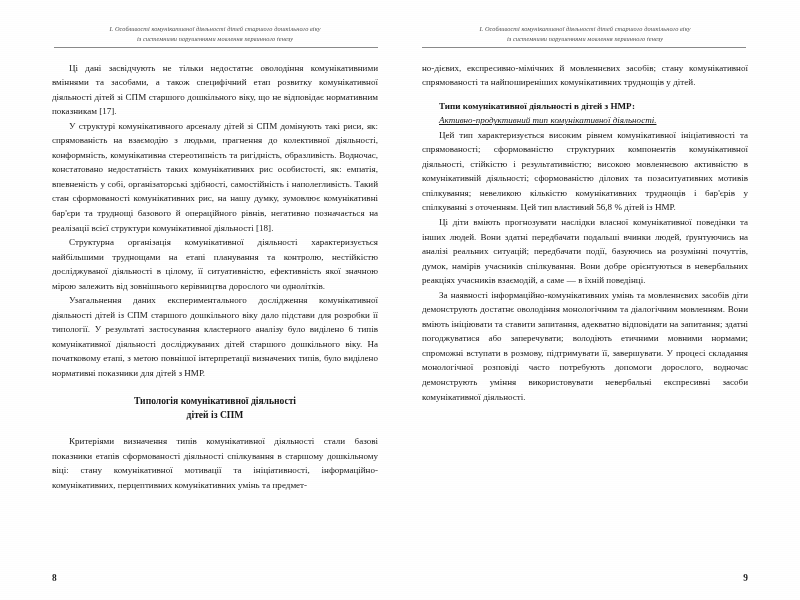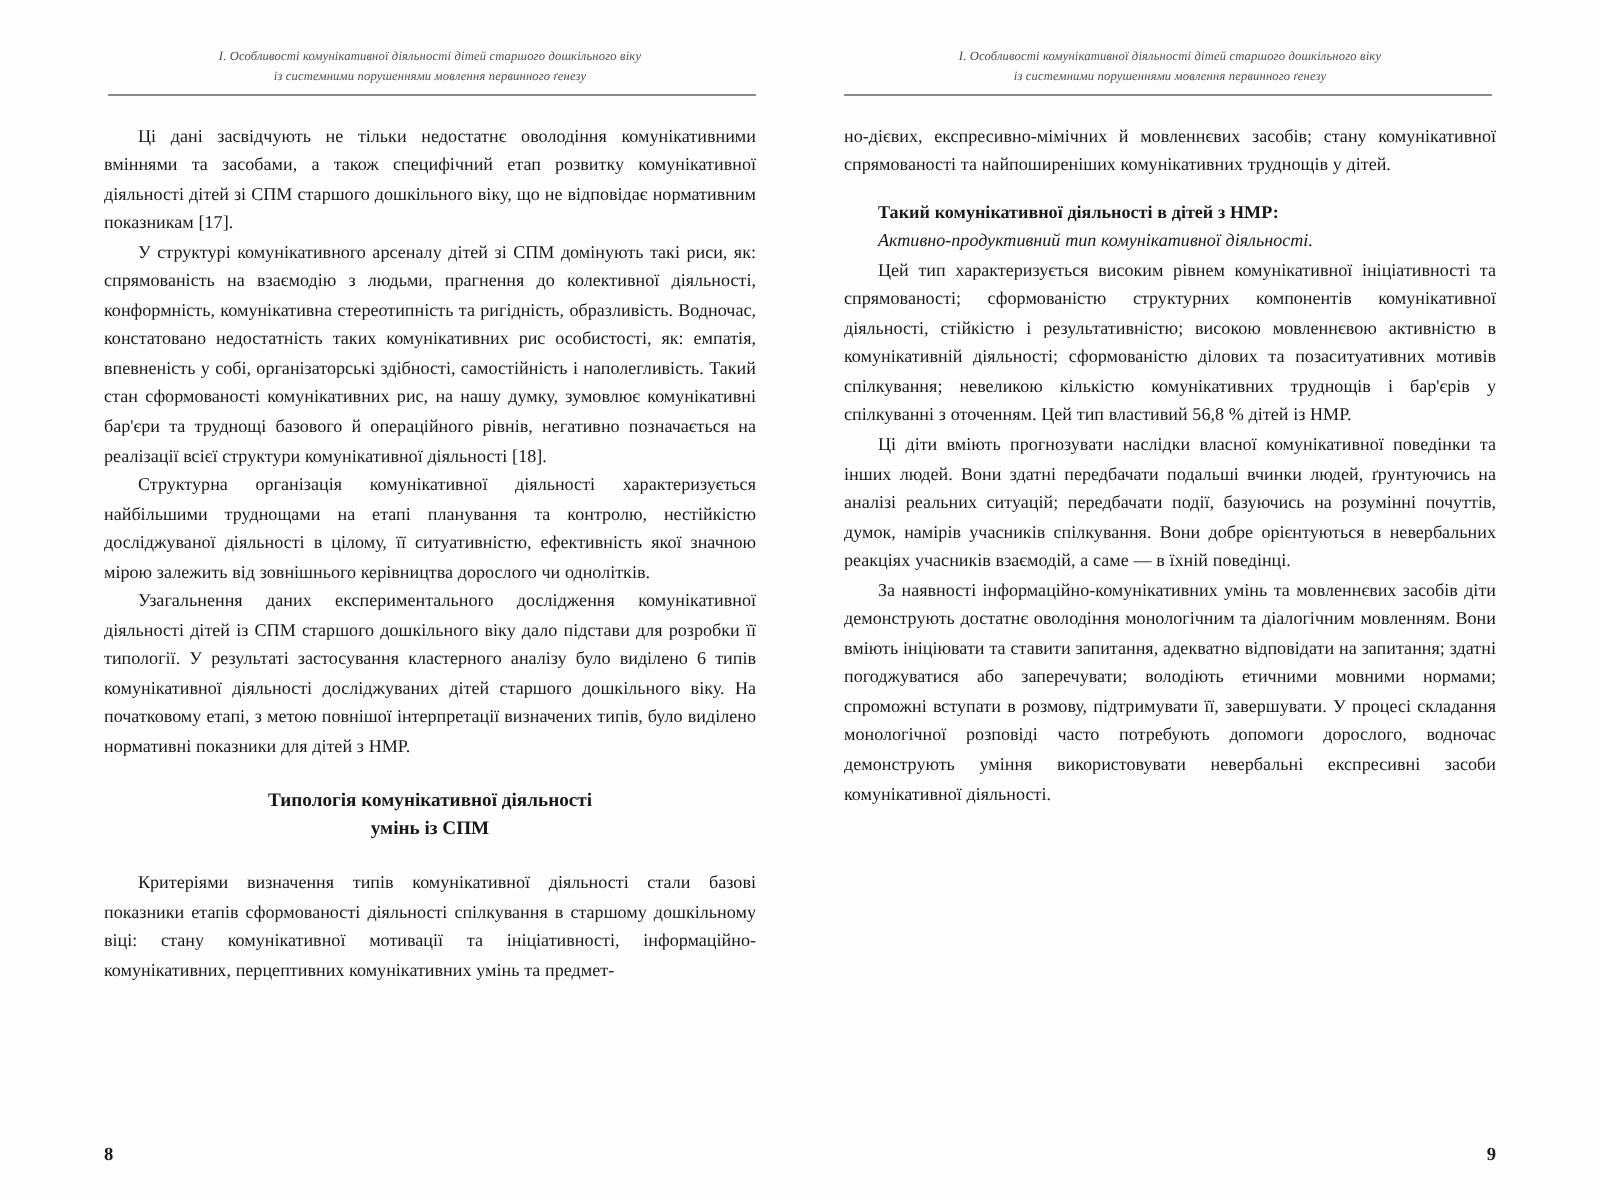--- a/index.html
+++ b/index.html
@@ -90,20 +90,21 @@
     font-weight: bold;
     text-indent: 17px;
     margin: 9px 0 0 0;
     text-align: left;
   }
   p.italhead {
     font-style: italic;
     text-indent: 17px;
     margin: 0;
     text-align: left;
+    text-decoration: underline;
   }
 
   
   .folio {
     position: absolute;
     bottom: 17px;
     font-size: 9.3px;
     font-weight: bold;
     color: #1b1b1b;
   }
@@ -134,41 +135,41 @@
     <hr class="rule">
 
     <div class="body">
       <p>Ці дані засвідчують не тільки недостатнє оволодіння комунікативними вміннями та засобами, а також специфічний етап розвитку комунікативної діяльності дітей зі СПМ старшого дошкільного віку, що не відповідає нормативним показникам [17].</p>
       <p>У структурі комунікативного арсеналу дітей зі СПМ домінують такі риси, як: спрямованість на взаємодію з людьми, прагнення до колективної діяльності, конформність, комунікативна стереотипність та ригідність, образливість. Водночас, констатовано недостатність таких комунікативних рис особистості, як: емпатія, впевненість у собі, організаторські здібності, самостійність і наполегливість. Такий стан сформованості комунікативних рис, на нашу думку, зумовлює комунікативні бар'єри та труднощі базового й операційного рівнів, негативно позначається на реалізації всієї структури комунікативної діяльності [18].</p>
       <p>Структурна організація комунікативної діяльності характеризується найбільшими труднощами на етапі планування та контролю, нестійкістю досліджуваної діяльності в цілому, її ситуативністю, ефективність якої значною мірою залежить від зовнішнього керівництва дорослого чи однолітків.</p>
       <p>Узагальнення даних експериментального дослідження комунікативної діяльності дітей із СПМ старшого дошкільного віку дало підстави для розробки її типології. У результаті застосування кластерного аналізу було виділено 6 типів комунікативної діяльності досліджуваних дітей старшого дошкільного віку. На початковому етапі, з метою повнішої інтерпретації визначених типів, було виділено нормативні показники для дітей з НМР.</p>
 
       <h2 class="sec-title">
         <span>Типологія комунікативної діяльності</span>
-        <span class="l2">умінь із СПМ</span>
+        <span class="l2">дітей із СПМ</span>
       </h2>
 
       <p>Критеріями визначення типів комунікативної діяльності стали базові показники етапів сформованості діяльності спілкування в старшому дошкільному віці: стану комунікативної мотивації та ініціативності, інформаційно-комунікативних, перцептивних комунікативних умінь та предмет-</p>
     </div>
 
     <div class="folio folio-left">8</div>
   </div>
 
   <div class="page page-right">
 
     <div class="runhead">
       <span>І. Особливості комунікативної діяльності дітей старшого дошкільного віку</span>
       <span class="l2">із системними порушеннями мовлення первинного ґенезу</span>
     </div>
     <hr class="rule">
 
     <div class="body">
       <p class="noindent">но-дієвих, експресивно-мімічних й мовленнєвих засобів; стану комунікативної спрямованості та найпоширеніших комунікативних труднощів у дітей.</p>
 
-      <p class="subhead">Такий комунікативної діяльності в дітей з НМР:</p>
+      <p class="subhead">Типи комунікативної діяльності в дітей з НМР:</p>
       <p class="italhead">Активно-продуктивний тип комунікативної діяльності.</p>
 
       <p>Цей тип характеризується високим рівнем комунікативної ініціативності та спрямованості; сформованістю структурних компонентів комунікативної діяльності, стійкістю і результативністю; високою мовленнєвою активністю в комунікативній діяльності; сформованістю ділових та позаситуативних мотивів спілкування; невеликою кількістю комунікативних труднощів і бар'єрів у спілкуванні з оточенням. Цей тип властивий 56,8 % дітей із НМР.</p>
       <p>Ці діти вміють прогнозувати наслідки власної комунікативної поведінки та інших людей. Вони здатні передбачати подальші вчинки людей, ґрунтуючись на аналізі реальних ситуацій; передбачати події, базуючись на розумінні почуттів, думок, намірів учасників спілкування. Вони добре орієнтуються в невербальних реакціях учасників взаємодій, а саме — в їхній поведінці.</p>
       <p>За наявності інформаційно-комунікативних умінь та мовленнєвих засобів діти демонструють достатнє оволодіння монологічним та діалогічним мовленням. Вони вміють ініціювати та ставити запитання, адекватно відповідати на запитання; здатні погоджуватися або заперечувати; володіють етичними мовними нормами; спроможні вступати в розмову, підтримувати її, завершувати. У процесі складання монологічної розповіді часто потребують допомоги дорослого, водночас демонструють уміння використовувати невербальні експресивні засоби комунікативної діяльності.</p>
     </div>
 
     <div class="folio folio-right">9</div>
   </div>
 

